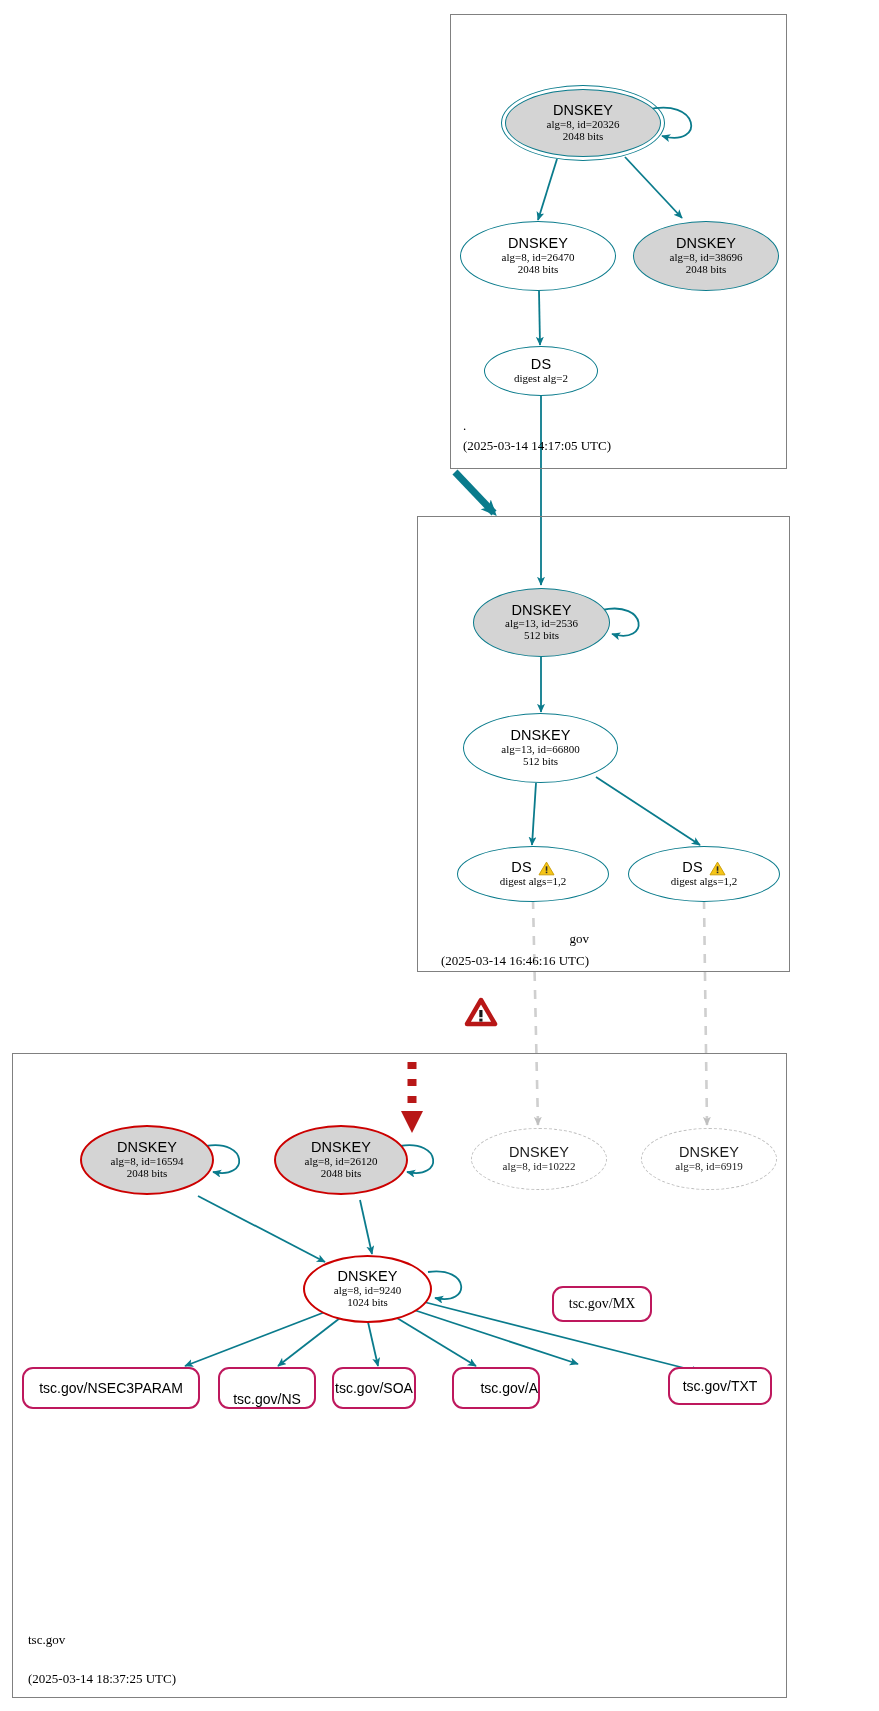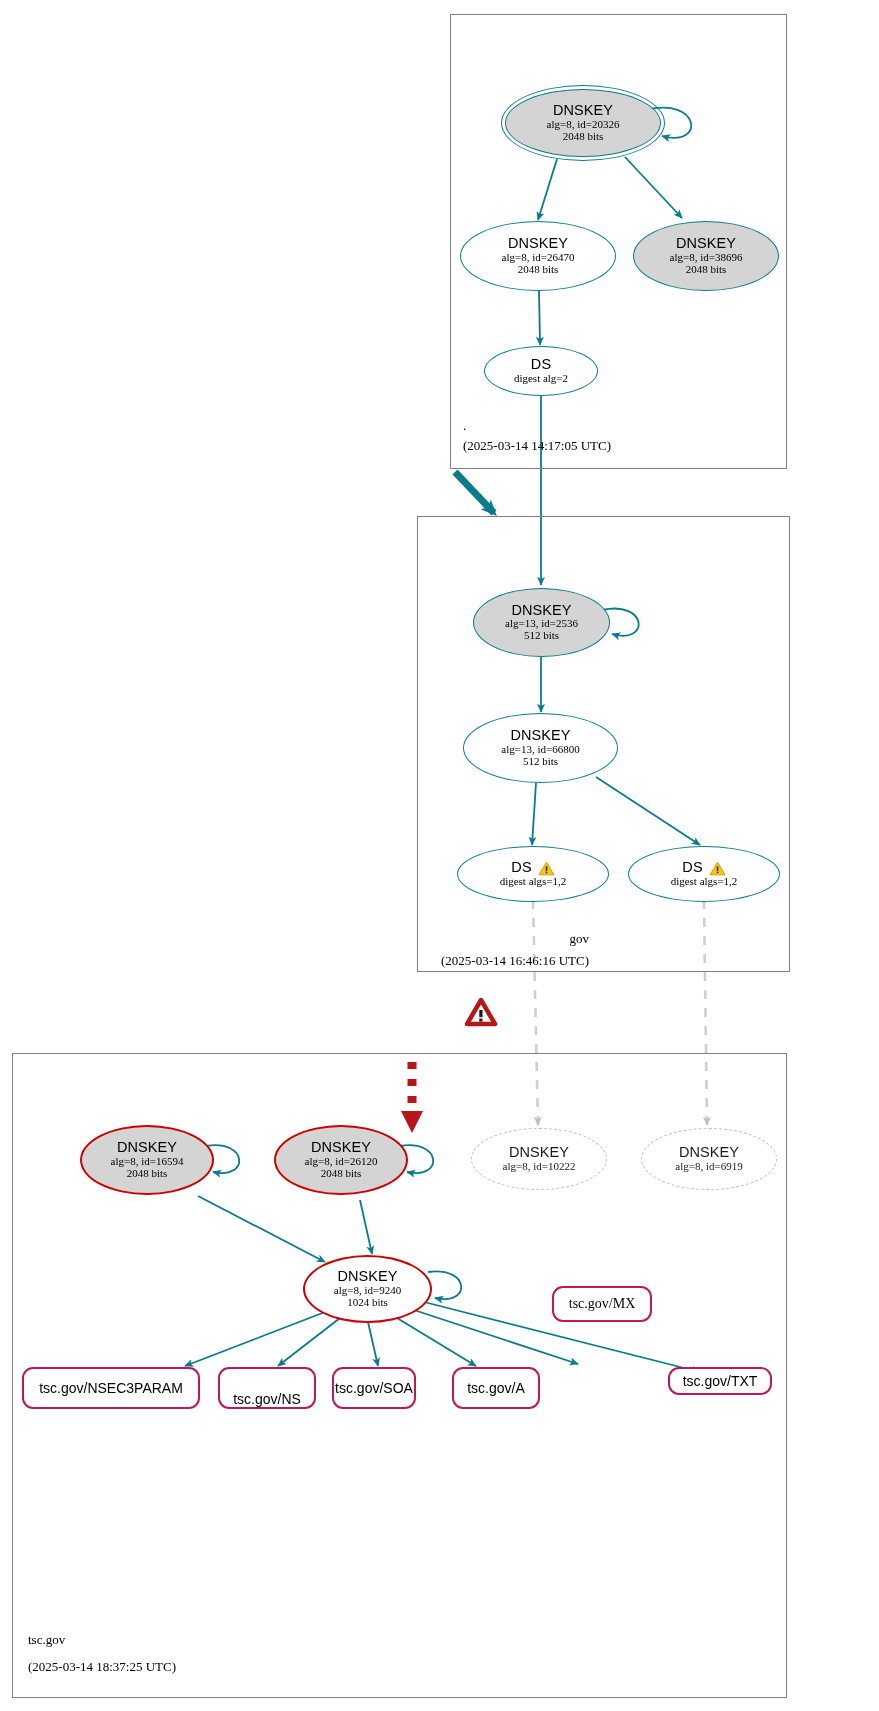--- a/index.html
+++ b/index.html
@@ -194,21 +194,21 @@
 
   <div class="zone-box" style="left:417px; top:516px; width:373px; height:456px;"></div>
   <div class="zone-label" style="left:441px; top:931px;text-align:right;">
     <div>gov</div>
     <div style="margin-top:6px;">(2025-03-14 16:46:16 UTC)</div>
   </div>
 
   <div class="zone-box" style="left:12px; top:1053px; width:775px; height:645px;"></div>
   <div class="zone-label" style="left:28px; top:1632px;">
     <div>tsc.gov</div>
-    <div style="margin-top:11px;">(2025-03-14 18:37:25 UTC)</div>
+    <div style="margin-top:23px;">(2025-03-14 18:37:25 UTC)</div>
   </div>
 
   <div class="sk-ring" style="left:501px; top:85px; width:164px; height:76px;"></div>
   <div class="node ell teal-solid-fill" style="left:505px; top:89px; width:156px; height:68px;">
     <div class="n-title">DNSKEY</div>
     <div class="n-sub">alg=8, id=20326</div>
     <div class="n-sub">2048 bits</div>
   </div>
 
   <div class="node ell teal-solid" style="left:460px; top:221px; width:156px; height:70px;">
@@ -302,23 +302,23 @@
 
   <div class="rrset" style="left:22px; top:1367px; width:178px; height:42px;">
     <span>tsc.gov/NSEC3PARAM</span>
   </div>
   <div class="rrset" style="left:218px; top:1367px; width:98px; height:42px;align-items:flex-end;">
     <span>tsc.gov/NS</span>
   </div>
   <div class="rrset" style="left:332px; top:1367px; width:84px; height:42px;">
     <span>tsc.gov/SOA</span>
   </div>
-  <div class="rrset" style="left:452px; top:1367px; width:88px; height:42px;">
+  <div class="rrset" style="left:452px; top:1367px; width:88px; height:42px;justify-content:flex-end;">
     <span>tsc.gov/A</span>
   </div>
   <div class="rrset" style="left:552px; top:1286px; width:100px; height:36px;font-family:Liberation Serif, serif;">
     <span>tsc.gov/MX</span>
   </div>
-  <div class="rrset" style="left:668px; top:1367px; width:104px; height:28px;">
+  <div class="rrset" style="left:668px; top:1367px; width:104px; height:38px;">
     <span>tsc.gov/TXT</span>
   </div>
 
 </div>
 
 </body></html>

